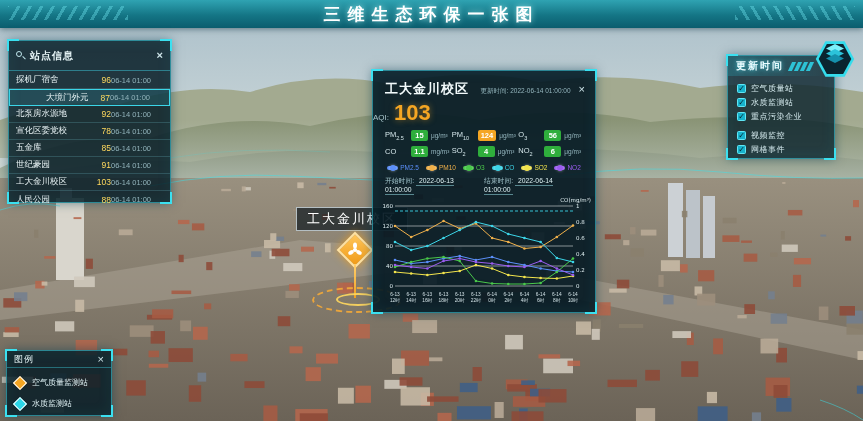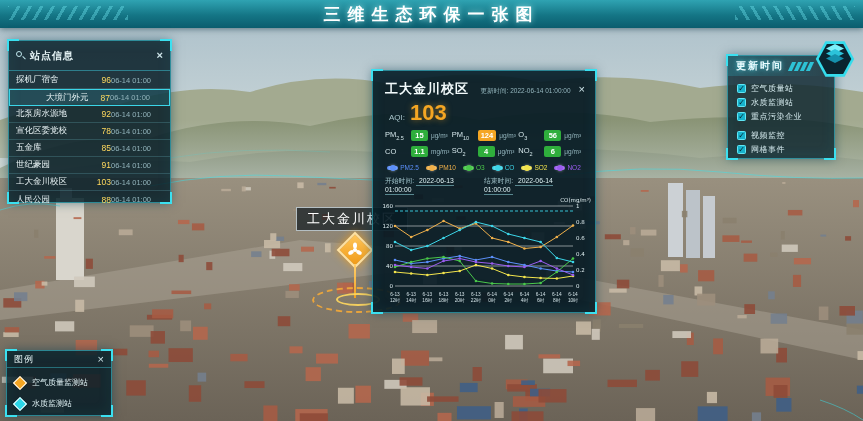--- a/index.html
+++ b/index.html
@@ -50,21 +50,21 @@
   .s-row.selected{border:1px solid #3bd6e8;background:rgba(60,213,232,.14);padding-left:36px;}
   .s-name{flex:1;color:#e8f3f5;white-space:nowrap;overflow:hidden;}
   .s-val{width:22px;text-align:right;color:#ffd95e;}
   .s-time{width:52px;text-align:left;color:#93b4bc;font-size:7.5px;}
 
   
   #popup{left:372px;top:70px;width:224px;height:243px;background:rgba(5,26,36,.92);}
   .pp-head{display:flex;align-items:baseline;padding:9px 10px 2px 12px;}
   .pp-title{font-size:13px;font-weight:bold;color:#f2fafb;letter-spacing:1px;}
   .pp-update{flex:1;text-align:right;font-size:6.5px;color:#93b4bc;margin-right:8px;}
-  .aqi-row{display:flex;align-items:baseline;padding:0 16px;}
+  .aqi-row{display:flex;align-items:baseline;padding:0 0;}
   .aqi-label{font-size:8px;color:#aac6cc;margin-right:5px;}
   .aqi-value{font-size:22px;font-weight:bold;color:#f5a623;text-shadow:0 0 6px rgba(245,166,35,.5);}
   #pollutant-grid{display:grid;grid-template-columns:1fr 1fr 1fr;row-gap:5px;padding:4px 10px 2px 12px;}
   .p-cell{display:flex;align-items:center;font-size:7.5px;}
   .p-name{color:#d4e6ea;width:26px;}
   .p-name sub{font-size:5.5px;}
   .p-badge{min-width:17px;padding:1px 3px;margin-right:3px;border-radius:2px;
            color:#fff;font-weight:bold;font-size:7.5px;text-align:center;}
   .lv-good{background:#2fae3c;} .lv-moderate{background:#f5a623;}
   .p-unit{color:#93b4bc;font-size:6.5px;}

